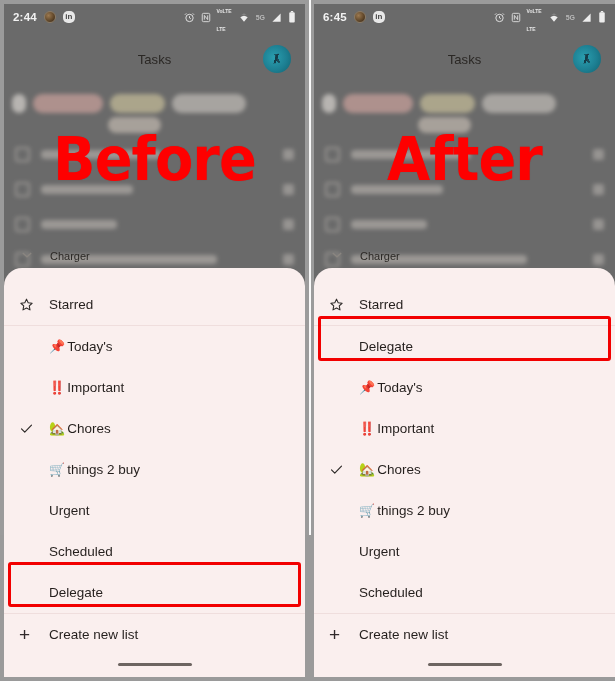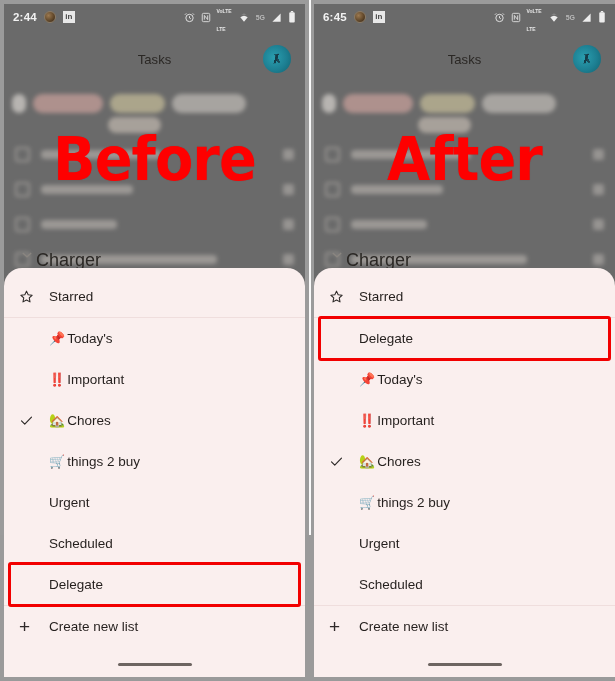--- a/index.html
+++ b/index.html
@@ -44,21 +44,21 @@
     color: #efefef;
   }
   .sb-left { display: flex; align-items: center; gap: 7px; }
   .sb-time { font-size: 11.5px; font-weight: bold; letter-spacing: .2px; color: #f2f2f2; }
   .sb-photo {
     width: 12px; height: 12px; border-radius: 50%;
     background: radial-gradient(circle at 35% 35%, #9c7a52 0%, #5d4427 60%, #2d2117 100%);
     border: 1px solid #8a7a64;
   }
   .sb-linkedin {
-    width: 12px; height: 12px; border-radius: 0;
+    width: 12px; height: 12px; border-radius: 5px;
     background: #e8e8e8; color: #4a4a4a;
     font-size: 8px; font-weight: bold;
     display: flex; align-items: center; justify-content: center;
     line-height: 1;
   }
   .sb-right { margin-left: auto; display: flex; align-items: center; gap: 6px; }
   .sb-right svg { display: block; }
   .sb-volte {
     font-size: 5px; line-height: 5px; font-weight: bold;
     color: #e8e8e8; text-align: center;
@@ -123,22 +123,22 @@
     gap: 11px;
   }
   .tbox {
     width: 15px; height: 15px; border-radius: 3px;
     border: 2px solid #b4b0ab;
     flex: none;
   }
   .tbar { height: 9px; border-radius: 4px; background: #b9b4af; }
   .tstar { width: 11px; height: 11px; border-radius: 2px; background: #b2aeaa; margin-left: auto; flex:none; }
   .tlabel-charger {
-    position: absolute; left: 32px; bottom: 2px;
-    font-size: 18px; color: #2b2825;
+    position: absolute; left: 46px; bottom: 2px;
+    font-size: 11px; color: #2b2825;
   }
   .chev {
     position: absolute; left: 18px; bottom: 4px;
     width: 10px; height: 6px;
   }
 
   
   .bigword {
     position: absolute;
     top: 125px;
@@ -158,21 +158,21 @@
   
   .sheet {
     position: absolute;
     left: 0; right: 0; bottom: 0;
     top: 264px;
     background: #faefee;
     border-radius: 18px 18px 0 0;
     z-index: 8;
     overflow: hidden;
   }
-  .sheet-inner { position: relative; height: 100%; padding-top: 8px; }
+  .sheet-inner { position: relative; height: 100%; padding-top: 16px; }
 
   .mitem {
     position: relative;
     display: flex;
     align-items: center;
     height: 41px;
     padding-left: 15px;
     color: #241f1d;
     font-size: 13.5px;
   }

